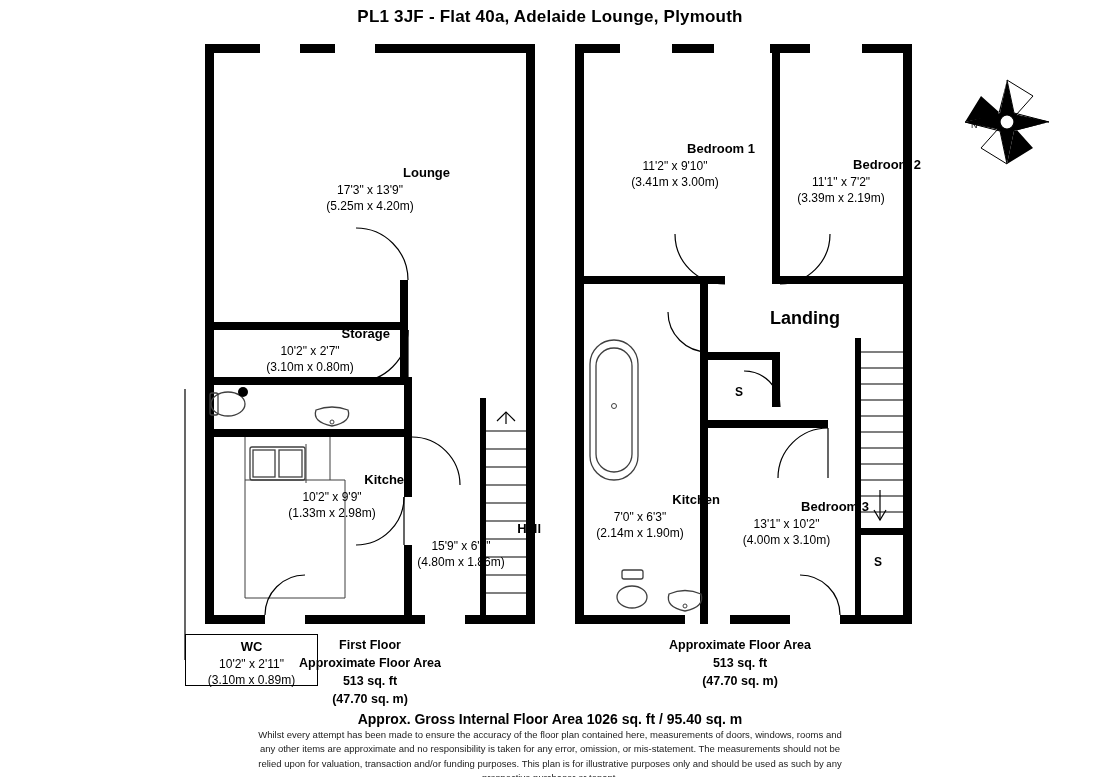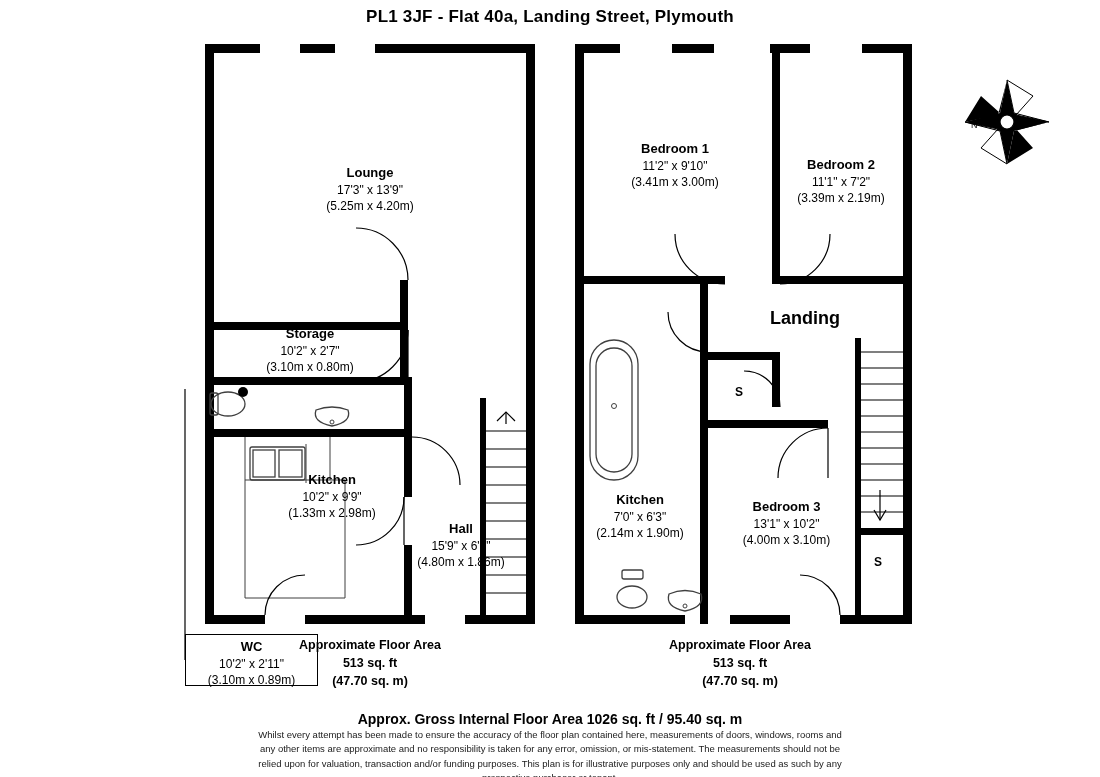--- a/index.html
+++ b/index.html
@@ -35,20 +35,21 @@
   .room-label {
     position: absolute;
     text-align: center;
     line-height: 1.35;
     font-size: 12px;
   }
   .room-label .nm {
     font-weight: bold;
     font-size: 13px;
     display: block;
+    text-align: right;
   }
   .room-label .d1, .room-label .d2 {
     display: block;
     font-size: 12px;
   }
   .plain-label {
     position: absolute;
     text-align: center;
     font-weight: bold;
     font-size: 18px;
@@ -249,21 +250,21 @@
     <polygon points="0,-42 7,-9 42,0 7,9 0,42 -7,9 -42,0 -7,-9" fill="#000"></polygon>
     <polygon points="-26,-26 -7,-9 0,-42 -9,-7 -42,0" fill="#000"></polygon>
     <polygon points="26,-26 9,-7 42,0 7,-9 0,-42" fill="#fff" stroke="#000" stroke-width="1"></polygon>
     <polygon points="26,26 9,7 42,0 7,9 0,42" fill="#000"></polygon>
     <polygon points="-26,26 -9,7 -42,0 -7,9 0,42" fill="#fff" stroke="#000" stroke-width="1"></polygon>
     <circle cx="0" cy="0" r="7" fill="#fff" stroke="#000" stroke-width="1.2"></circle>
     <text x="-36" y="6" font-family="Liberation Sans, sans-serif" font-size="9" fill="#000">N</text>
   </g>
 </svg>
 
-<div class="title">PL1 3JF - Flat 40a, Landing Street, Plymouth</div>
+<div class="title">PL1 3JF - Flat 40a, Adelaide Lounge, Plymouth</div>
 
 <div class="room-label" style="left:290px; top:164px; width:160px;">
   <span class="nm">Lounge</span>
   <span class="d1">17'3" x 13'9"</span>
   <span class="d2">(5.25m x 4.20m)</span>
 </div>
 
 <div class="room-label" style="left:230px; top:325px; width:160px;">
   <span class="nm">Storage</span>
   <span class="d1">10'2" x 2'7"</span>
@@ -311,20 +312,21 @@
   <span class="d1">7'0" x 6'3"</span>
   <span class="d2">(2.14m x 1.90m)</span>
 </div>
 
 <div class="plain-label" style="left:740px; top:308px; width:130px;">Landing</div>
 
 <div class="s-label" style="left:735px; top:385px;">S</div>
 <div class="s-label" style="left:874px; top:555px;">S</div>
 
 <div class="footer-block" style="left:270px; top:636px; width:200px;">
+  <div>First Floor</div>
   <div>Approximate Floor Area</div>
   <div>513 sq. ft</div>
   <div>(47.70 sq. m)</div>
 </div>
 
 <div class="footer-block" style="left:640px; top:636px; width:200px;">
   <div>Approximate Floor Area</div>
   <div>513 sq. ft</div>
   <div>(47.70 sq. m)</div>
 </div>

